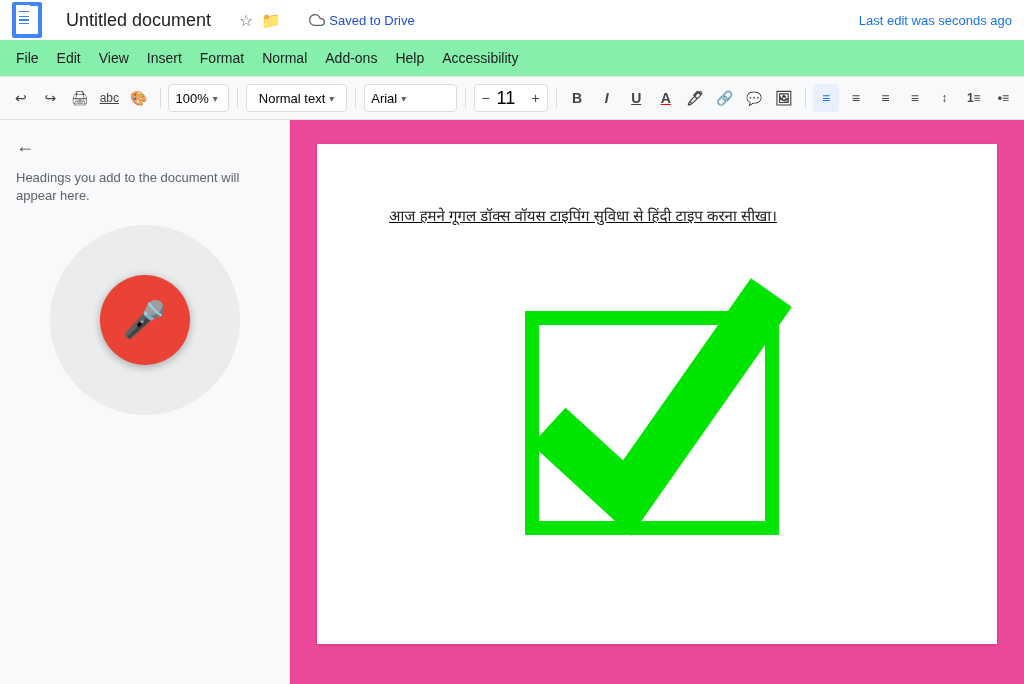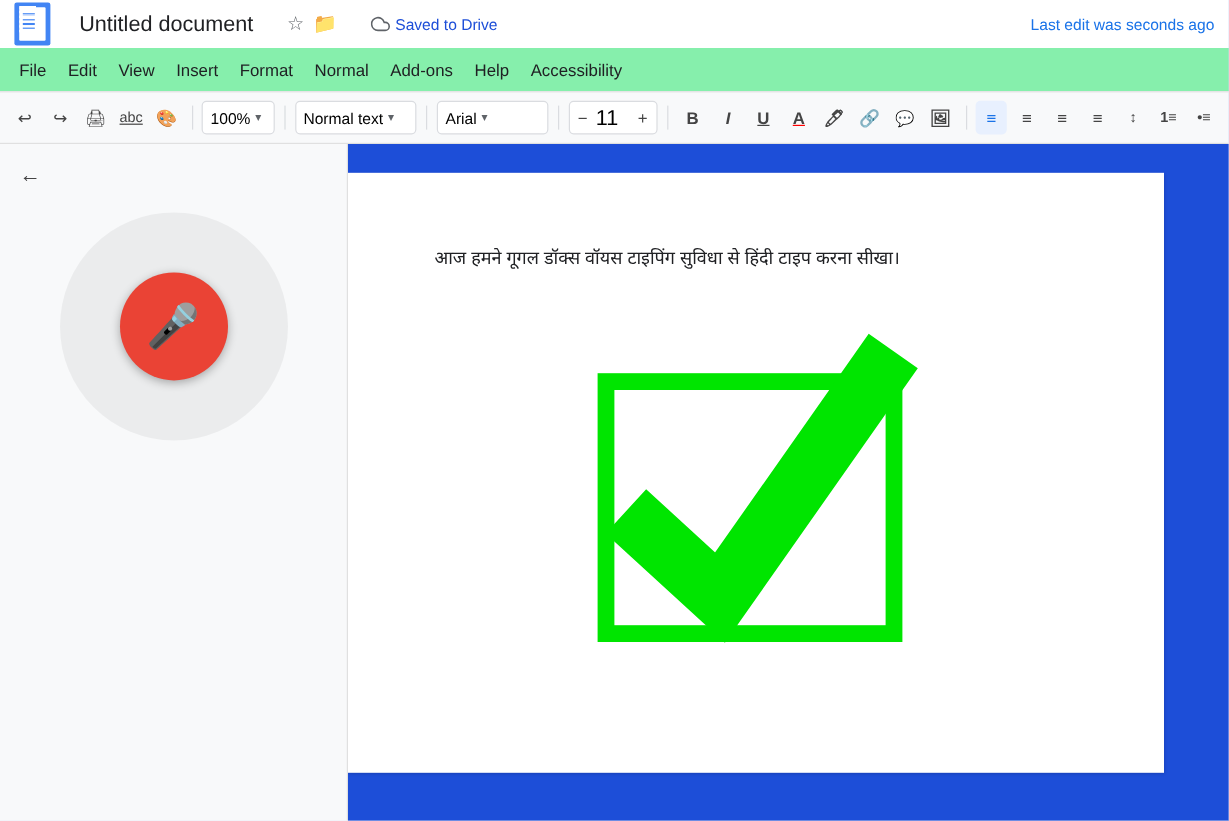--- a/index.html
+++ b/index.html
@@ -139,21 +139,21 @@
       border: 1px solid #dadce0;
       border-radius: 4px;
       cursor: pointer;
       font-size: 13px;
       background: white;
       height: 28px;
       gap: 4px;
     }
     .toolbar-dropdown .arrow { font-size: 10px; color: #5f6368; }
     .zoom-dropdown { width: 65px; text-align: right; }
-    .style-dropdown { width: 110px; }
+    .style-dropdown { width: 110px; justify-content: center; }
     .font-dropdown { width: 100px; }
     .font-size-ctrl {
       display: flex;
       align-items: center;
       border: 1px solid #dadce0;
       border-radius: 4px;
       height: 28px;
       background: white;
     }
     .font-size-btn {
@@ -258,23 +258,24 @@
       color: white;
       font-size: 36px;
     }
 
     
     .doc-area {
       flex: 1;
       overflow-y: auto;
       display: flex;
       flex-direction: column;
-      align-items: flex-start;
+      align-items: center;
       padding: 24px 0;
-      background: #1d4ed8;
+      background: #ec4899;
+      text-decoration: underline;
     }
     .doc-page {
       width: 680px;
       min-height: 500px;
       background: white;
       box-shadow: 0 1px 3px rgba(0,0,0,0.2);
       padding: 60px 72px;
     }
     .doc-text {
       font-size: 15px;
@@ -383,20 +384,21 @@
   <button class="toolbar-icon-btn" style="font-size:12px;">1≡</button>
   <button class="toolbar-icon-btn" style="font-size:12px;">•≡</button>
 </div>
 
 <div class="main-area">
 
   <div class="sidebar">
     <div class="sidebar-back">
       <span class="sidebar-back-icon">←</span>
     </div>
+    <div class="sidebar-heading-text">Headings you add to the document will appear here.</div>
     <div class="voice-container">
       <div class="voice-circle-outer">
         <div class="voice-btn">
           <span class="mic-icon">🎤</span>
         </div>
       </div>
     </div>
   </div>
 
   <div class="doc-area">

